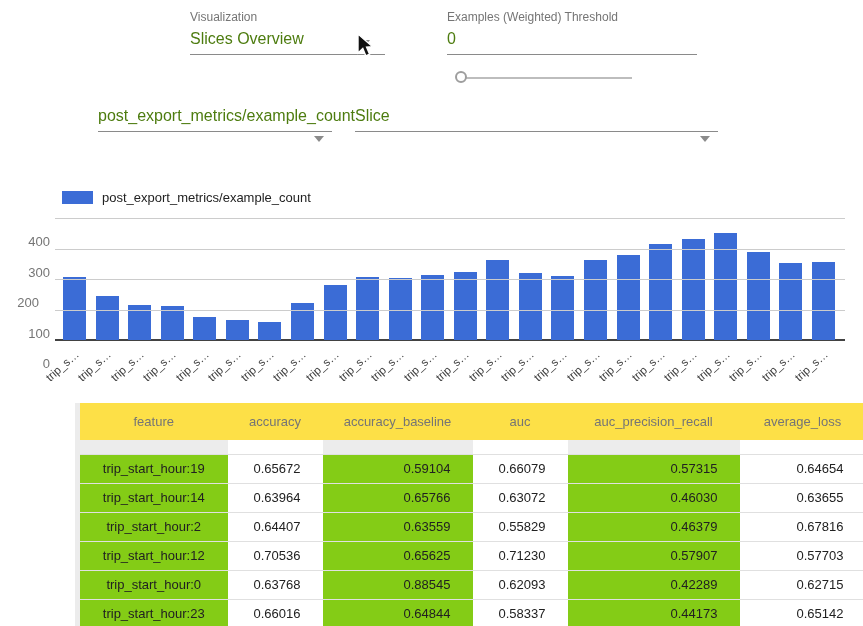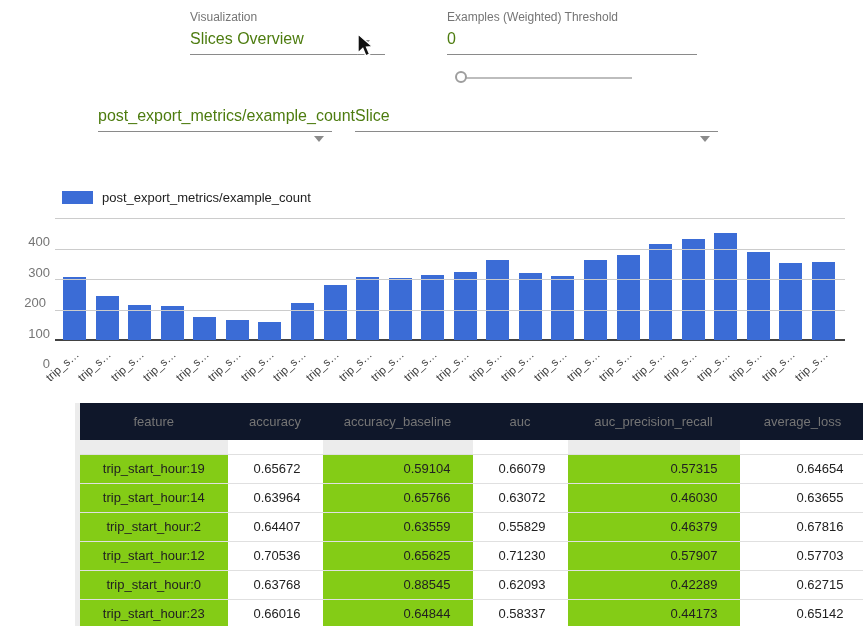--- a/index.html
+++ b/index.html
@@ -36,21 +36,21 @@
   .gridline { position:absolute; left:0; width:100%; height:1px; background:#cccccc; }
   .baseline { position:absolute; left:0; bottom:-1px; width:100%; height:2px; background:#424242; }
   .ytick { position:absolute; width:34px; text-align:right; font-size:13px; color:#757575;margin-top:24px; }
   .bars { position:absolute; left:8px; right:10px; top:0; bottom:0; display:flex; justify-content:space-between; align-items:flex-end; }
   .bar { width:23px; }
   .xlabels { position:absolute; left:55px; top:344px; width:790px; height:44px; }
   .xlabel { position:absolute; width:70px; text-align:right; font-size:11.5px; color:#424242; transform:rotate(-42deg); transform-origin:100% 0; white-space:nowrap; }
 
   
   .metrics-table { position:absolute; left:75px; top:403px; width:788px; border-collapse:collapse; table-layout:fixed; border-left:5px solid #ececec; }
-  .metrics-table th { height:37px; font-size:13px; font-weight:500; color:#757575; text-align:center; background:#0f172a; }
+  .metrics-table th { height:37px; font-size:13px; font-weight:500; color:#757575; text-align:center; background:#fde047; }
   .metrics-table td { font-size:13px; color:#212121; }
   .metrics-table tr.filter-row td { height:14px; }
   .metrics-table tr.data-row td { height:29px; border-top:1px solid #e0e0e0; }
   .metrics-table tr.data-row:last-child td { border-bottom:1px solid #e0e0e0; }
   .metrics-table td.shade { background:#84cc16; }
   .metrics-table tr.filter-row td.shade { background:#ececec; }
   .metrics-table td.num { text-align:right; padding-right:22px; }
   .metrics-table td.feat { text-align:center; }
 </style>
 </head>
@@ -122,21 +122,21 @@
         <div class="bar" title="256" style="height: 78.08px; background: rgb(59, 108, 214);"></div>
       </div>
   <div class="gridline" style="top: 0px;"></div>
       <div class="gridline" style="top: 30.5px;"></div>
       <div class="gridline" style="top: 61px;"></div>
       <div class="gridline" style="top: 91.5px;"></div>
     </div>
   <div id="yticks">
       <div class="ytick" style="left: 16px; top: 210px;">400</div>
       <div class="ytick" style="left: 16px; top: 240.5px;">300</div>
-      <div class="ytick" style="left: 12px; top: 271px;">200</div>
+      <div class="ytick" style="left: 5px; top: 271px;">200</div>
       <div class="ytick" style="left: 16px; top: 301.5px;">100</div>
       <div class="ytick" style="left: 16px; top: 332px;">0</div>
     </div>
   <div class="xlabels" id="xlabels">
       <div class="xlabel" style="left: -52.5px; top: 4px;">trip_s…</div>
       <div class="xlabel" style="left: -19.9348px; top: 4px;">trip_s…</div>
       <div class="xlabel" style="left: 12.6304px; top: 4px;">trip_s…</div>
       <div class="xlabel" style="left: 45.1957px; top: 4px;">trip_s…</div>
       <div class="xlabel" style="left: 77.7609px; top: 4px;">trip_s…</div>
       <div class="xlabel" style="left: 110.326px; top: 4px;">trip_s…</div>

